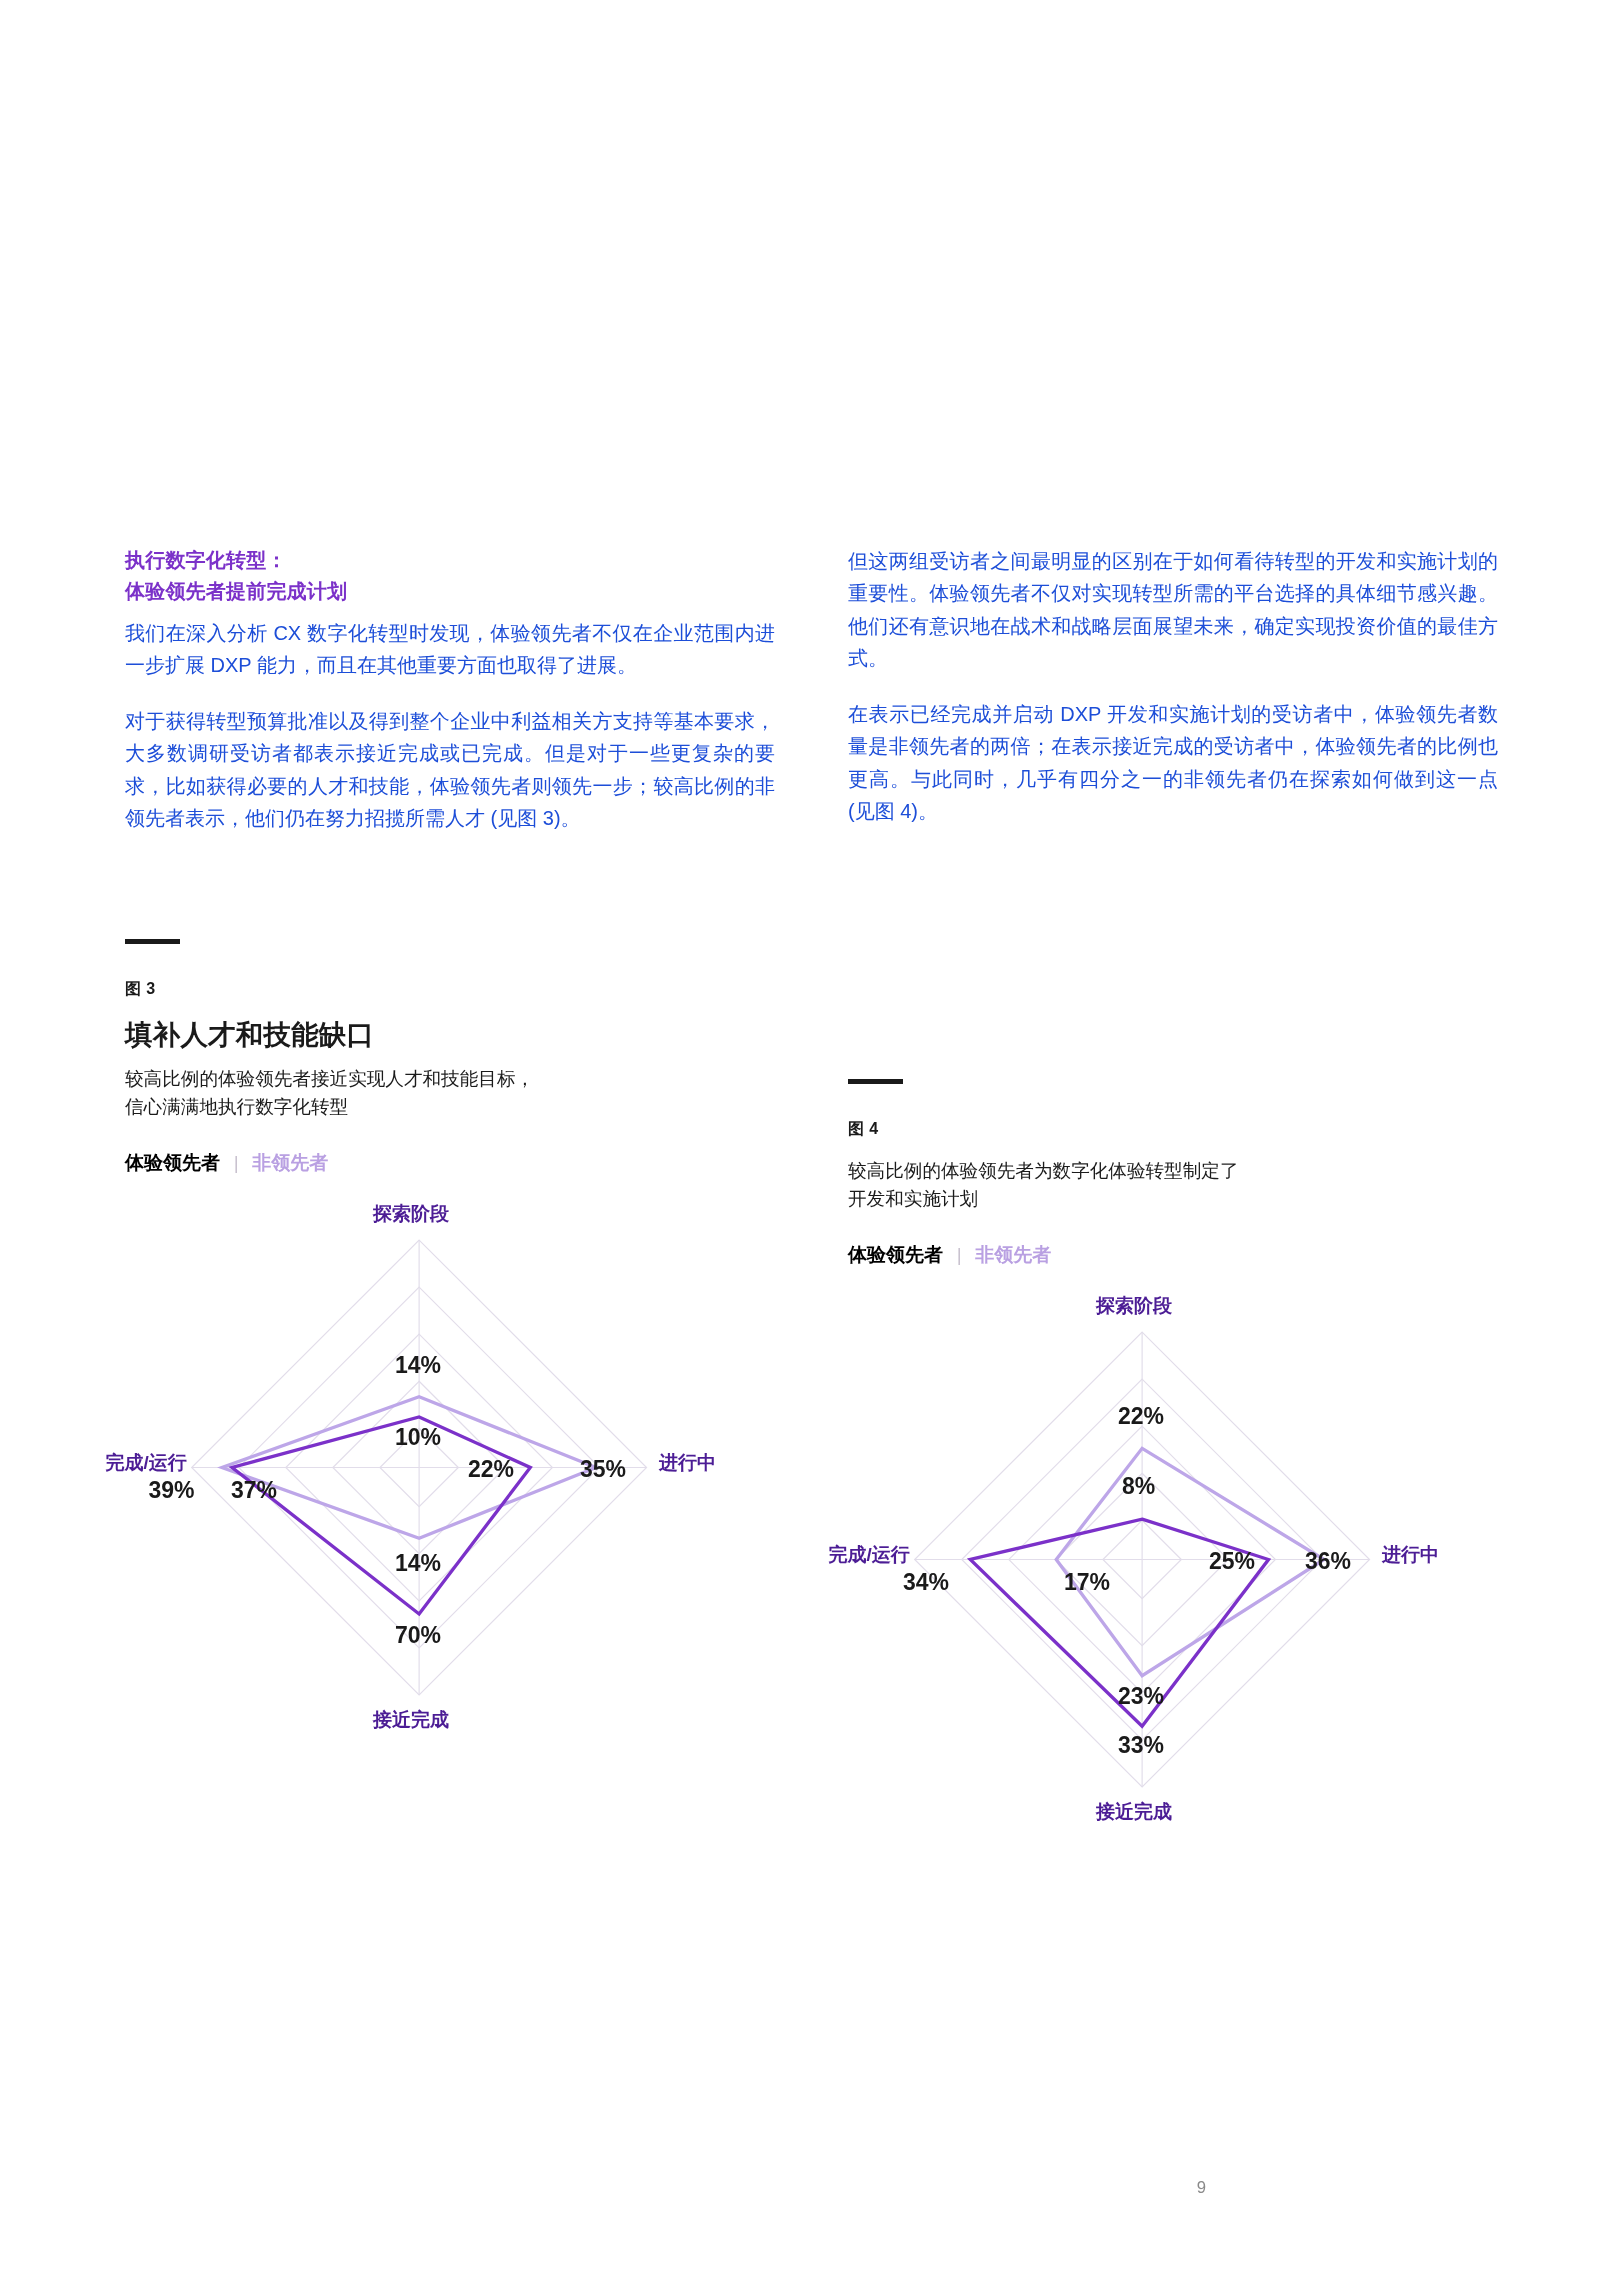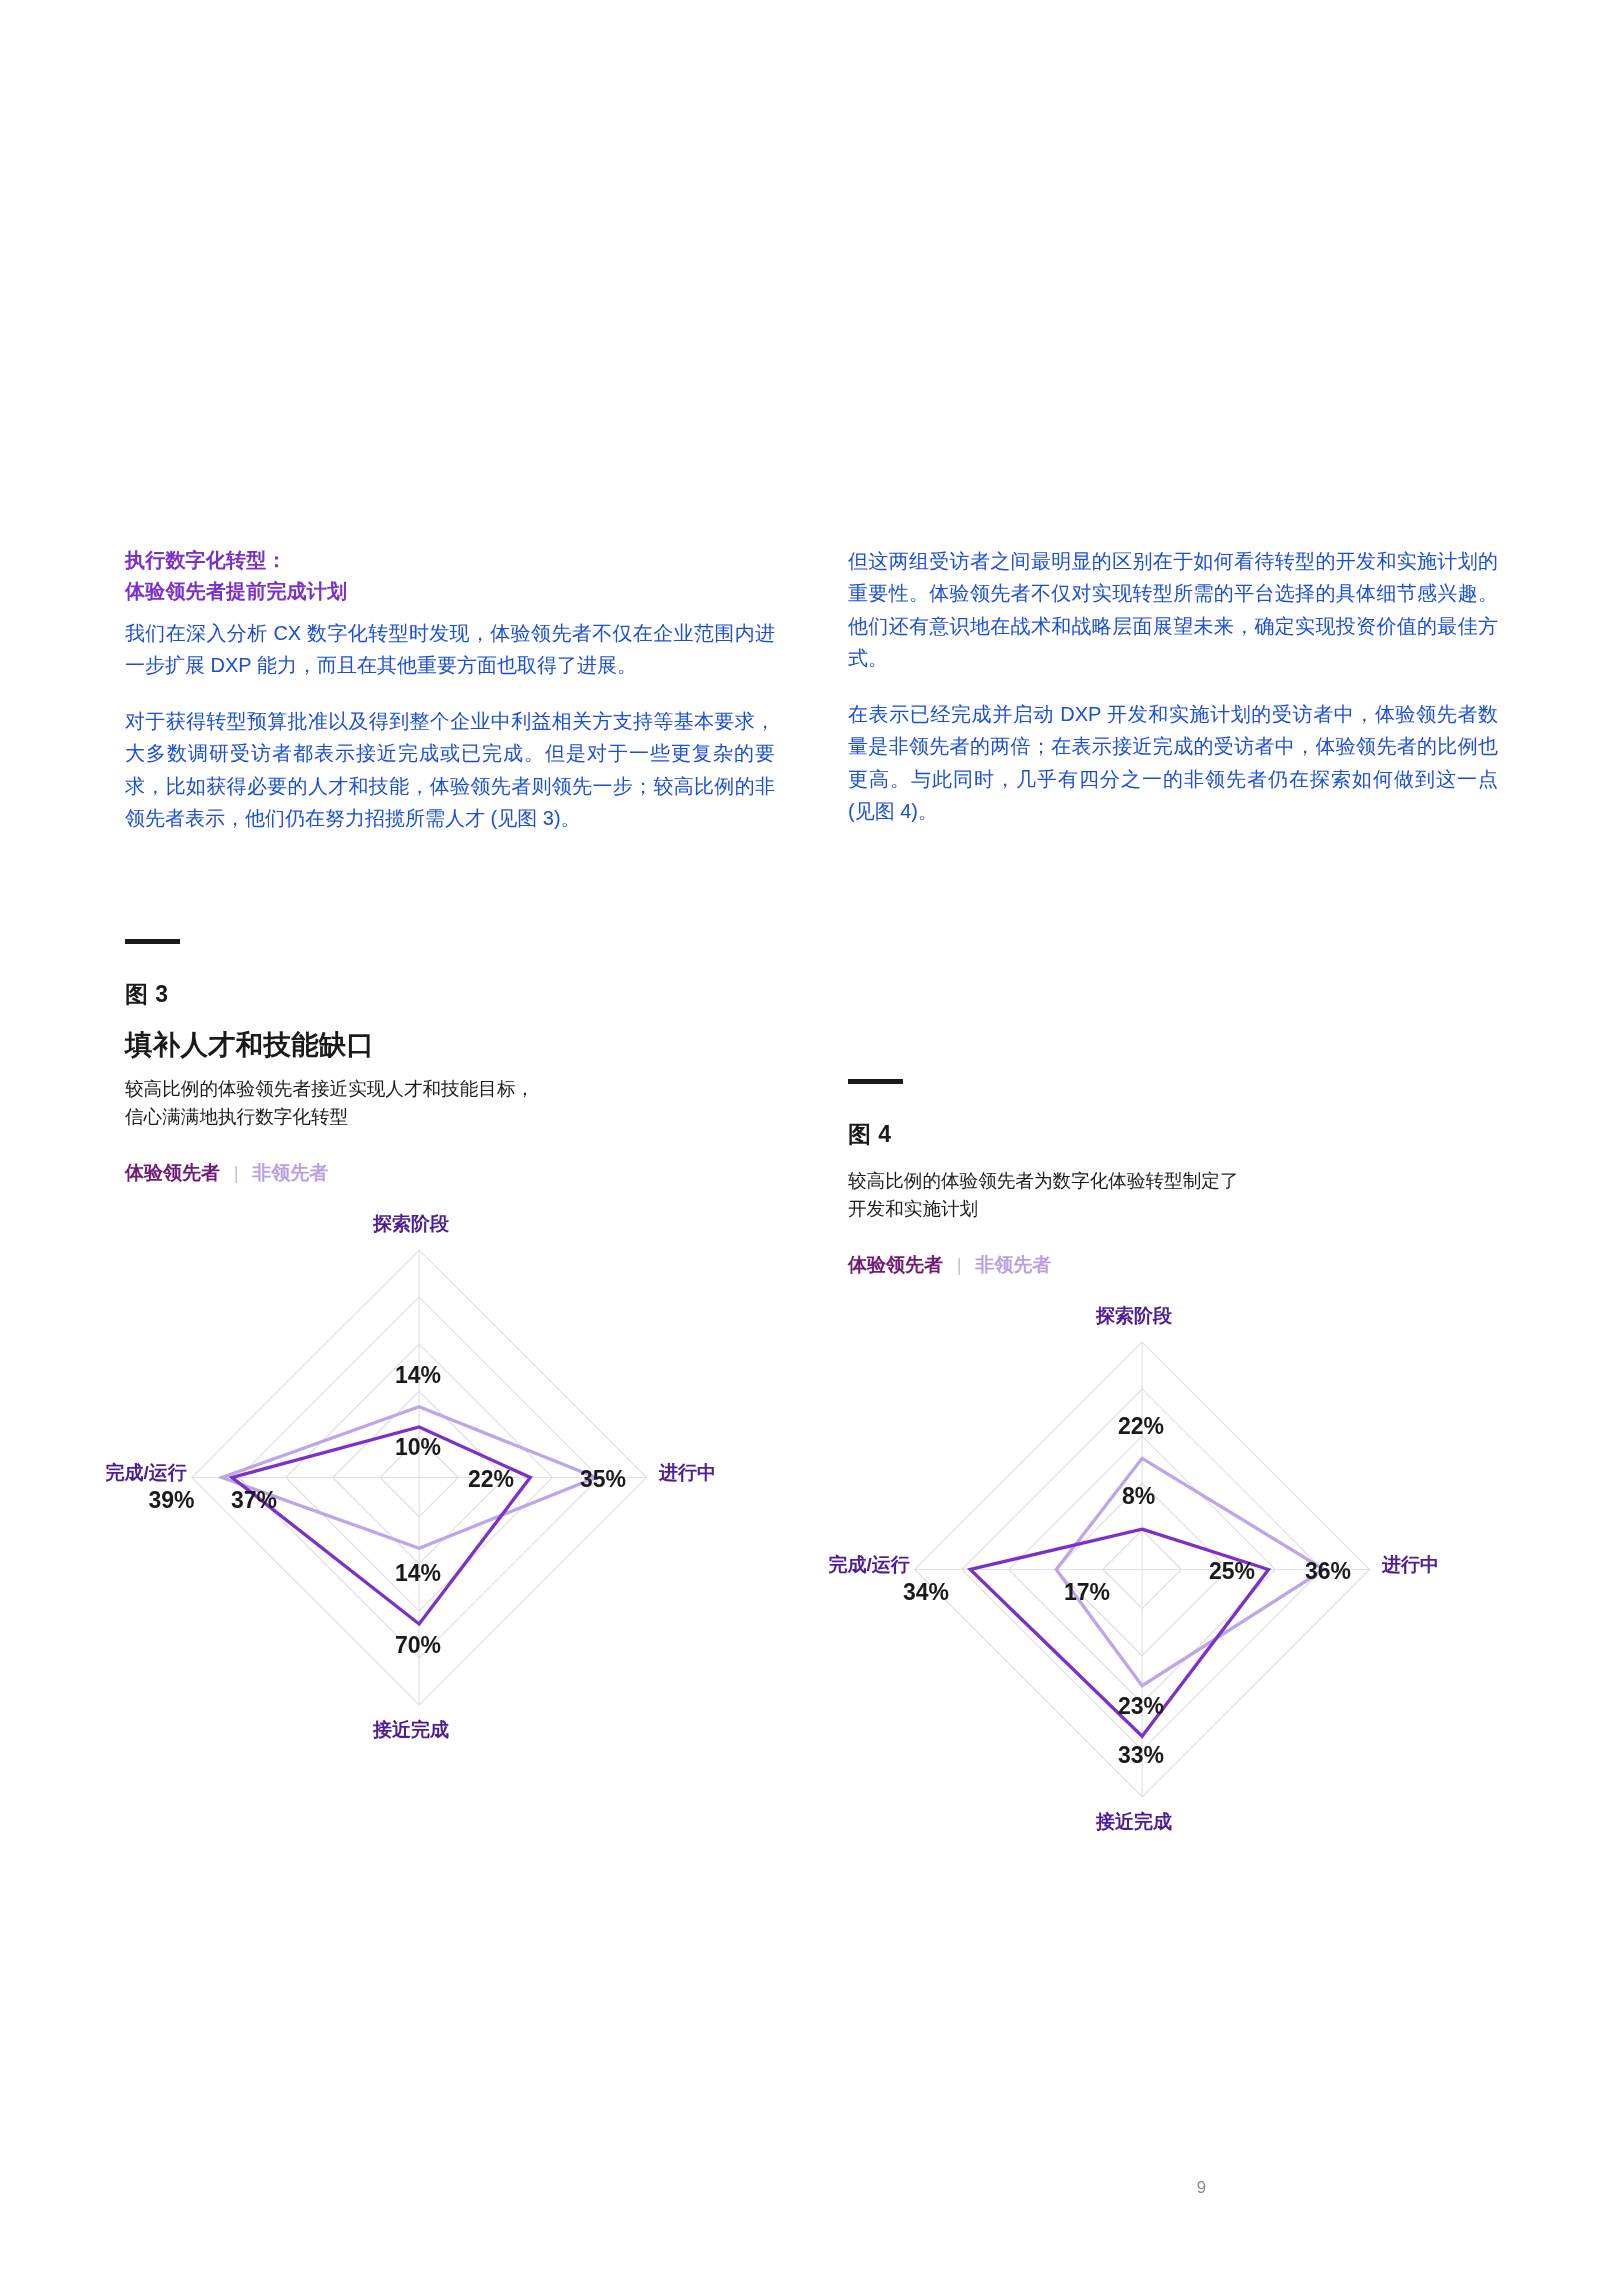--- a/index.html
+++ b/index.html
@@ -55,21 +55,21 @@
   .figure-block {
     margin-top: 104px;
   }
   .rule {
     width: 55px;
     height: 4.9px;
     background: #1a1a1a;
     margin-bottom: 35px;
   }
   .fig-num {
-    font-size: 23px;
+    font-size: 16px;
     font-weight: bold;
     margin: 0 0 17.6px 0;
     letter-spacing: 0.4px;
   }
   .fig-title {
     font-size: 27.4px;
     font-weight: bold;
     margin: 0 0 11.8px 0;
     letter-spacing: 0.3px;
   }
@@ -80,21 +80,21 @@
     color: #1b1b1b;
   }
   .legend {
     display: flex;
     align-items: center;
     gap: 13.7px;
     font-size: 19px;
     font-weight: bold;
     margin-bottom: 9.8px;
   }
-  .legend .leader { color: #701a75; }
+  .legend .leader { color: #000000; }
   .legend .sep { color: #c9c2cf; font-weight: normal; }
   .legend .nonleader { color: #b9a0e2; }
 
   .chart-wrap {
     position: relative;
     width: 650px;
     height: 549px;
     margin-top: 17.6px;
   }
   .chart-wrap svg {

